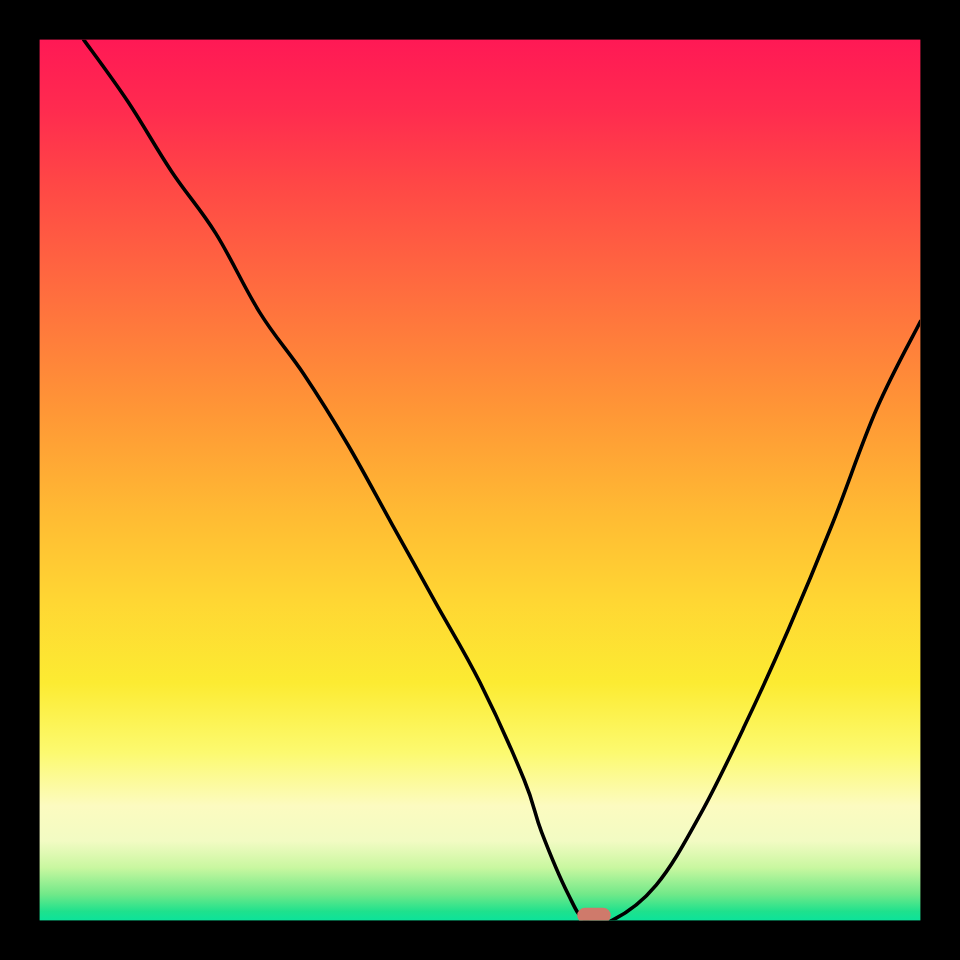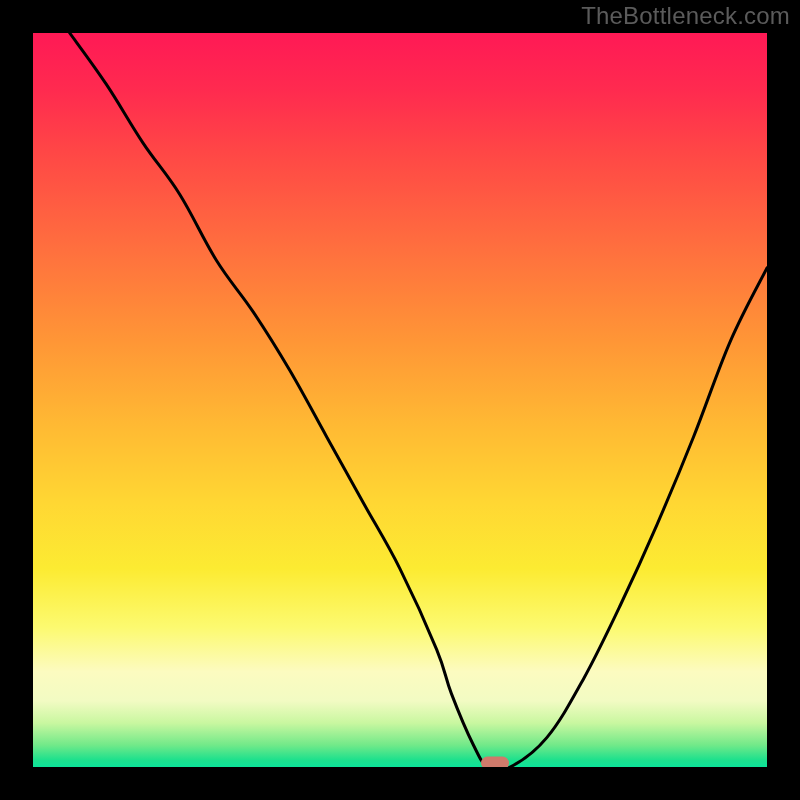--- a/index.html
+++ b/index.html
@@ -66,20 +66,19 @@
     height: 13px;
     background: #cf7a6b;
     border-radius: 7px;
     transform: translate(-50%, -50%);
   }
 </style>
 </head>
 <body>
 
 <div class="outer">
-  <div class="watermark">TheBottleneck.com</div>
   <div class="plot">
     <svg class="curve" viewBox="0 0 734 734" preserveAspectRatio="none">
       <path fill="none" stroke="#000" stroke-width="3" stroke-linecap="round" d="M 36.7 0.0 C 43.3 9.2, 60.2 31.6, 73.4 51.4 C 86.6 71.2, 96.9 90.3, 110.1 110.1 C 123.3 129.9, 133.6 140.3, 146.8 161.5 C 160.0 182.6, 170.3 206.4, 183.5 227.5 C 196.7 248.7, 207.0 259.1, 220.2 278.9 C 233.4 298.7, 243.7 315.2, 256.9 337.6 C 270.1 360.1, 280.4 379.9, 293.6 403.7 C 306.8 427.5, 317.1 446.0, 330.3 469.8 C 343.5 493.5, 353.8 509.4, 367.0 535.8 C 380.2 562.2, 394.5 594.1, 403.7 616.6 C 412.9 639.0, 411.8 643.4, 418.4 660.6 C 425.0 677.8, 433.8 698.8, 440.4 712.0 C 447.0 725.2, 448.5 730.0, 455.1 734.0 C 461.7 738.0, 466.5 739.3, 477.1 734.0 C 487.7 728.7, 500.6 720.5, 513.8 704.6 C 527.0 688.8, 537.3 669.7, 550.5 645.9 C 563.7 622.1, 574.0 600.3, 587.2 572.5 C 600.4 544.8, 610.7 522.2, 623.9 491.8 C 637.1 461.4, 647.4 436.7, 660.6 403.7 C 673.8 370.7, 684.1 338.7, 697.3 308.3 C 710.5 277.9, 727.4 248.1, 734.0 234.9"></path>
     </svg>
     <div class="marker" style="left: 462.42px; top: 730.33px;"></div>
   </div>
 </div>
 
 </body></html>

